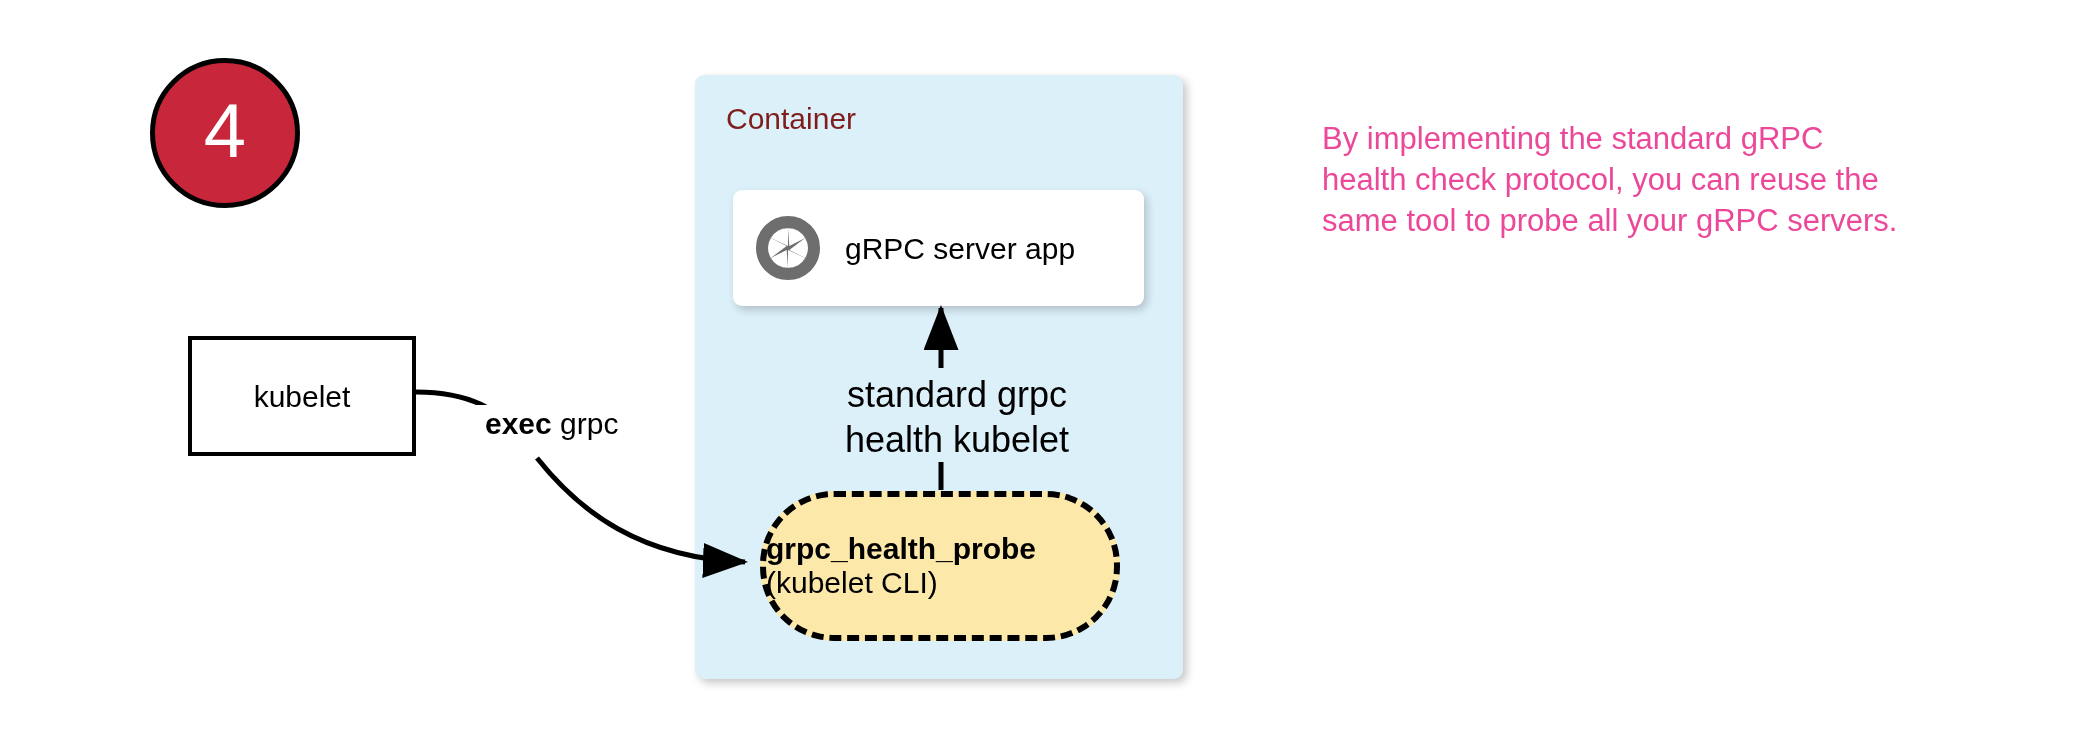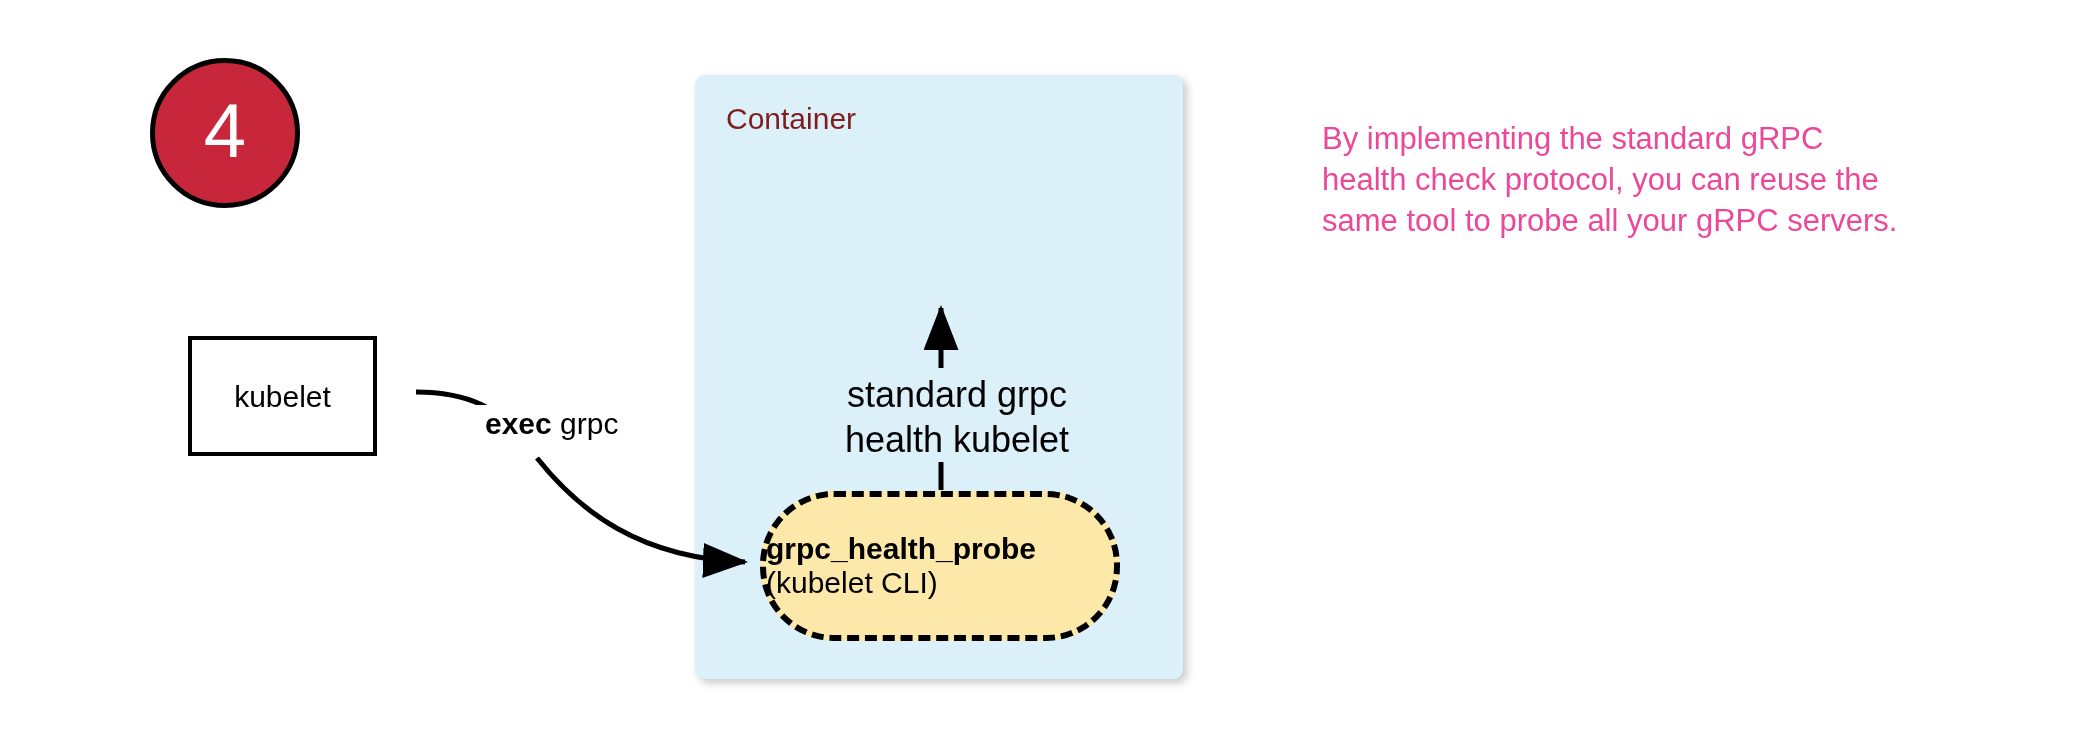--- a/index.html
+++ b/index.html
@@ -89,21 +89,21 @@
     line-height: 1.1;
     margin-left: 24px;
     white-space: nowrap;
   }
 
   
   #kubelet-box {
     position: absolute;
     left: 188px;
     top: 336px;
-    width: 189px;
+    width: 228px;
     height: 120px;
     background: #ffffff;
     border: 4px solid #000000;
     box-sizing: border-box;
     display: flex;
     align-items: center;
     justify-content: center;
   }
   #kubelet-label {
     font-size: 30px;
@@ -190,20 +190,40 @@
 <div id="canvas">
 
   <div id="step-badge" style="background: rgb(200, 39, 59);">
     <span id="step-badge-number">4</span>
   </div>
 
   <div id="container-box" style="background: rgb(220, 240, 250);">
     <div id="container-label">Container</div>
   </div>
 
+  <div id="grpc-server-card">
+    <svg id="grpc-logo-icon" viewBox="0 0 100 100">
+      <defs>
+        <mask id="ap-mask">
+          <rect x="0" y="0" width="100" height="100" fill="#fff"></rect>
+          <g fill="#000">
+            <path d="M50 20 A30 30 0 0 1 76 35 L52 47 Z"></path>
+            <path d="M76 35 A30 30 0 0 1 76 65 L52 53 Z"></path>
+            <path d="M76 65 A30 30 0 0 1 50 80 L50 53 Z"></path>
+            <path d="M50 80 A30 30 0 0 1 24 65 L48 53 Z"></path>
+            <path d="M24 65 A30 30 0 0 1 24 35 L48 47 Z"></path>
+            <path d="M24 35 A30 30 0 0 1 50 20 L50 47 Z"></path>
+          </g>
+        </mask>
+      </defs>
+      <circle cx="50" cy="50" r="42" fill="#6E6E6E" mask="url(#ap-mask)"></circle>
+      <circle cx="50" cy="50" r="42" fill="none" stroke="#6E6E6E" stroke-width="13"></circle>
+    </svg>
+    <span id="grpc-server-label">gRPC server app</span>
+  </div>
 
   <div id="kubelet-box">
     <span id="kubelet-label">kubelet</span>
   </div>
 
   <svg class="arrow-layer">
     <defs>
       <marker id="head-solid" markerWidth="9" markerHeight="7" refX="8.4" refY="3.5" orient="auto" markerUnits="strokeWidth">
         <path d="M0,0 L9,3.5 L0,7 Z" fill="#000000"></path>
       </marker>

